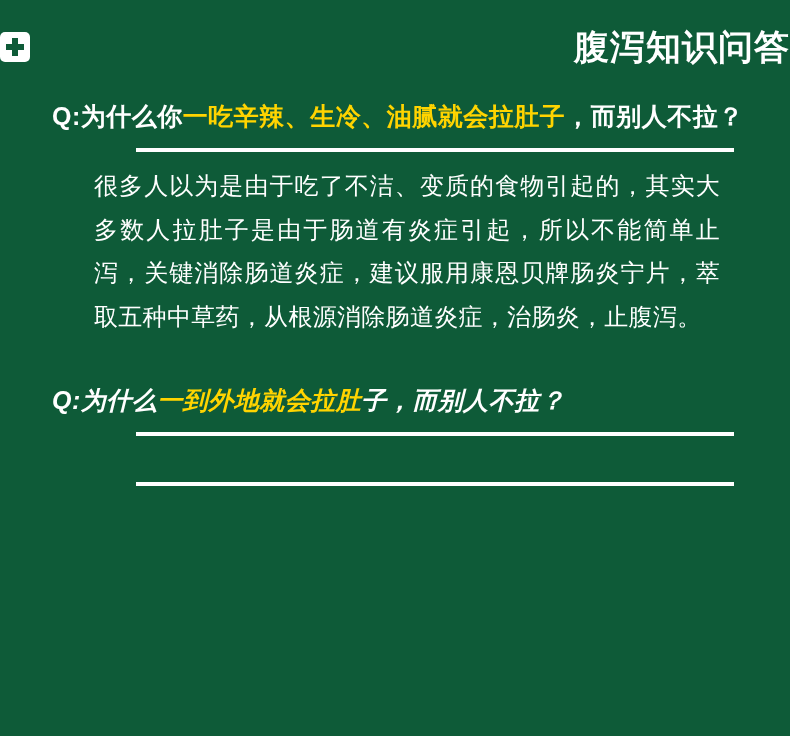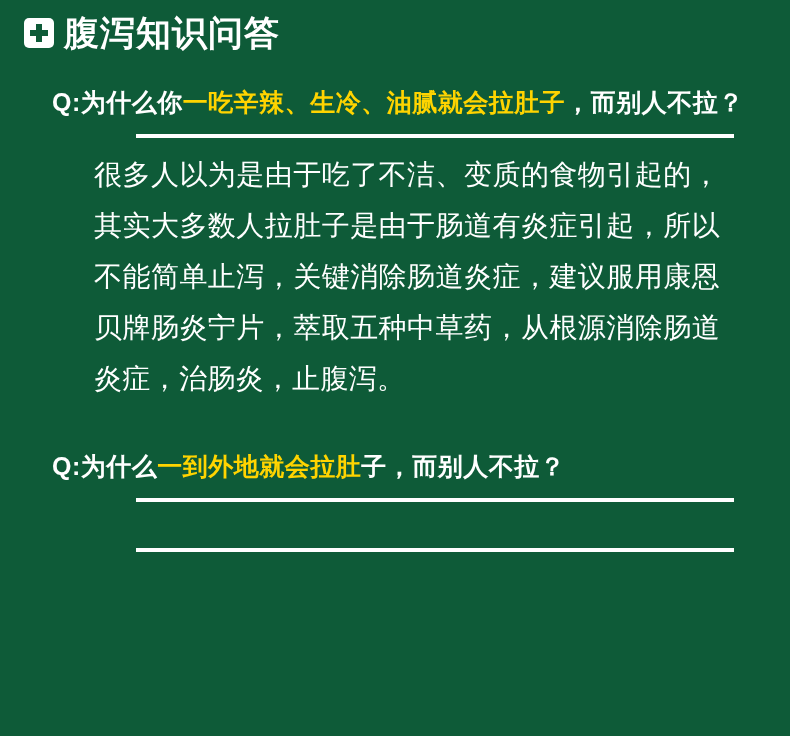--- a/index.html
+++ b/index.html
@@ -18,24 +18,23 @@
     width: 790px;
     height: 736px;
     background: #0e5b38;
     box-sizing: border-box;
   }
 
   
   .header {
     display: flex;
     align-items: center;
-    justify-content: flex-start;
-    padding-top: 14px;
+    justify-content: space-between;
+    padding-top: 28px;
     padding-bottom: 6px;
-    margin-left: 24px;
   }
   .cross-icon {
     width: 30px;
     height: 30px;
     background: #ffffff;
     border-radius: 5px;
     position: relative;
     margin-right: 10px;
     flex: none;
   }
@@ -70,20 +69,21 @@
 
   
   .qa-list {
     padding: 0 38px 12px 48px;
   }
   .qa-block {
     margin-top: 26px;
   }
   .qa-block.second {
     margin-top: 44px;
+    font-style: italic;
   }
   .question {
     color: #ffffff;
     font-size: 25px;
     font-weight: bold;
     line-height: 1.42;
     letter-spacing: 0.5px;
     margin: 0 0 0 4px;
   }
   .q-mark {
@@ -93,21 +93,21 @@
     color: #ffd400;
   }
   .divider {
     height: 4px;
     background: #ffffff;
     margin: 14px 0 0 88px;
     width: 598px;
   }
   .answer {
     color: #ffffff;
-    font-size: 28px;
+    font-size: 24px;
     line-height: 1.82;
     letter-spacing: 0.3px;
     margin: 12px 0 0 46px;
     width: 626px;
     text-align: justify;
   }
   .bottom-rule {
     height: 4px;
     background: #ffffff;
     width: 598px;

